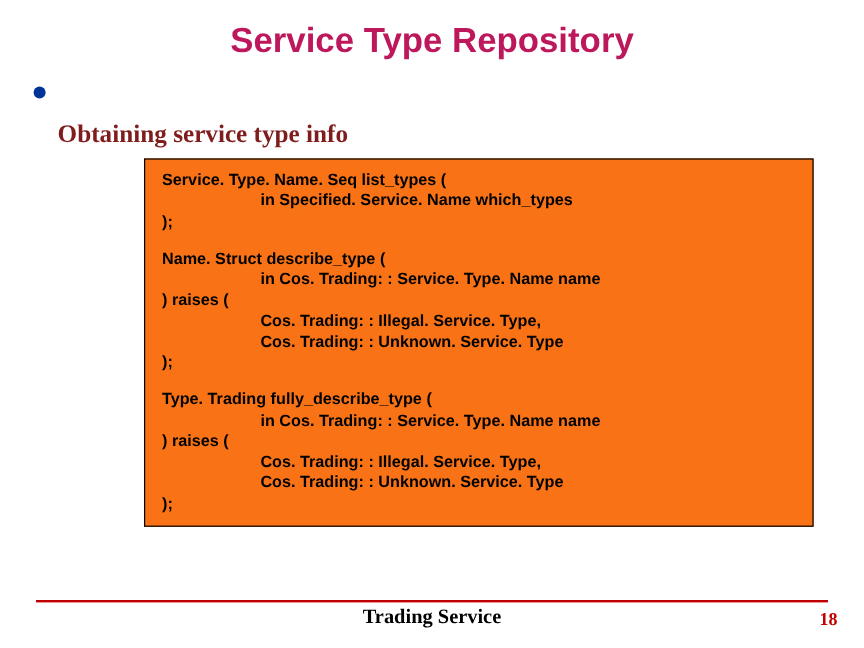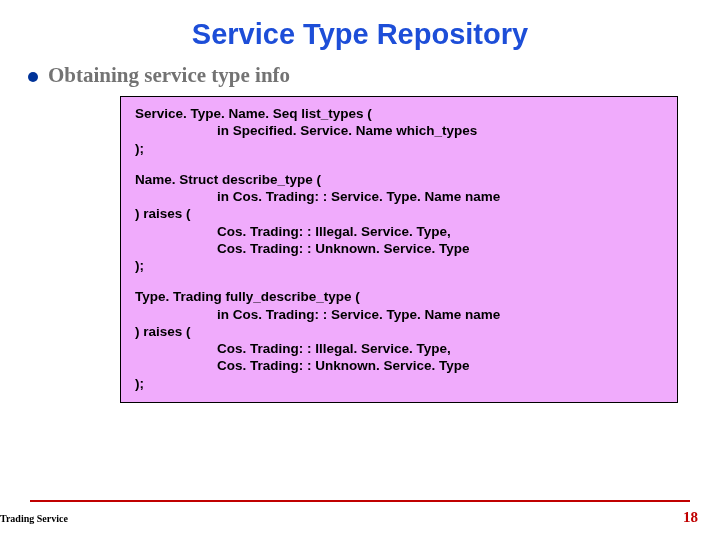--- a/index.html
+++ b/index.html
@@ -17,47 +17,48 @@
     width: 100%;
     height: 100%;
     position: relative;
     padding: 18px 30px 0 30px;
   }
   .title {
     text-align: center;
     font-family: Arial, Helvetica, sans-serif;
     font-weight: bold;
     font-size: 29px;
-    color: #1d4ed8;
+    color: #be185d;
     margin: 0 0 12px 0;
   }
   .bullet-row {
     display: flex;
     align-items: flex-start;
     gap: 10px;
     margin-left: -2px;
   }
   .bullet-dot {
     width: 10px;
     height: 10px;
     border-radius: 50%;
     background: #003399;
     margin-top: 9px;
     flex-shrink: 0;
   }
   .bullet-text {
     font-size: 21px;
     font-weight: bold;
-    color: #737373;
+    color: #7f1d1d;
+    margin-top: 36px;
   }
   .code-box {
     margin: 8px 0 0 90px;
     width: 558px;
     border: 1.5px solid #000;
-    background: #f0abfc;
+    background: #f97316;
     padding: 8px 14px 10px 14px;
     font-family: Arial, Helvetica, sans-serif;
     font-size: 13.5px;
     line-height: 1.28;
     color: #000;
   }
   .code-box .sig { font-weight: bold; }
   .code-box .block { margin-bottom: 14px; }
   .code-box .block:last-child { margin-bottom: 0; }
   .indent { padding-left: 82px; display: block; }
@@ -67,23 +68,24 @@
     right: 30px;
     bottom: 38px;
     height: 0;
     border-top: 2px solid #c00000;
   }
   .footer-label {
     position: absolute;
     left: 0;
     right: 0;
     bottom: 16px;
+    text-align: center;
     font-family: "Times New Roman", Times, serif;
     font-weight: bold;
-    font-size: 10px;
+    font-size: 17px;
     color: #000;
   }
   .page-num {
     position: absolute;
     right: 22px;
     bottom: 14px;
     font-family: "Times New Roman", Times, serif;
     font-weight: bold;
     font-size: 15px;
     color: #c00000;

